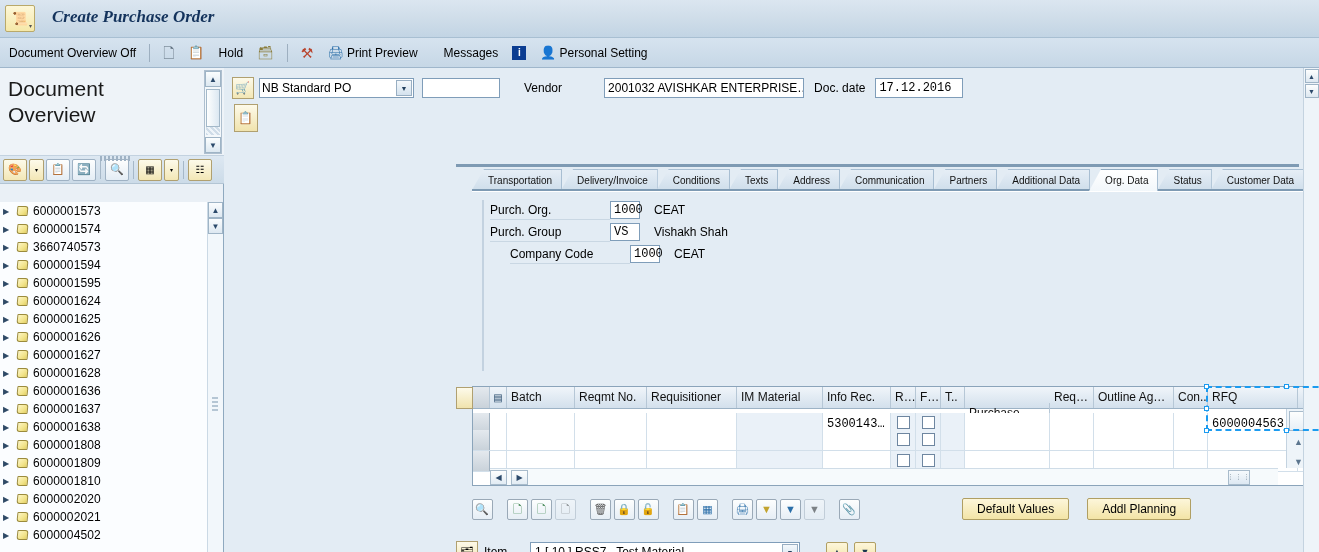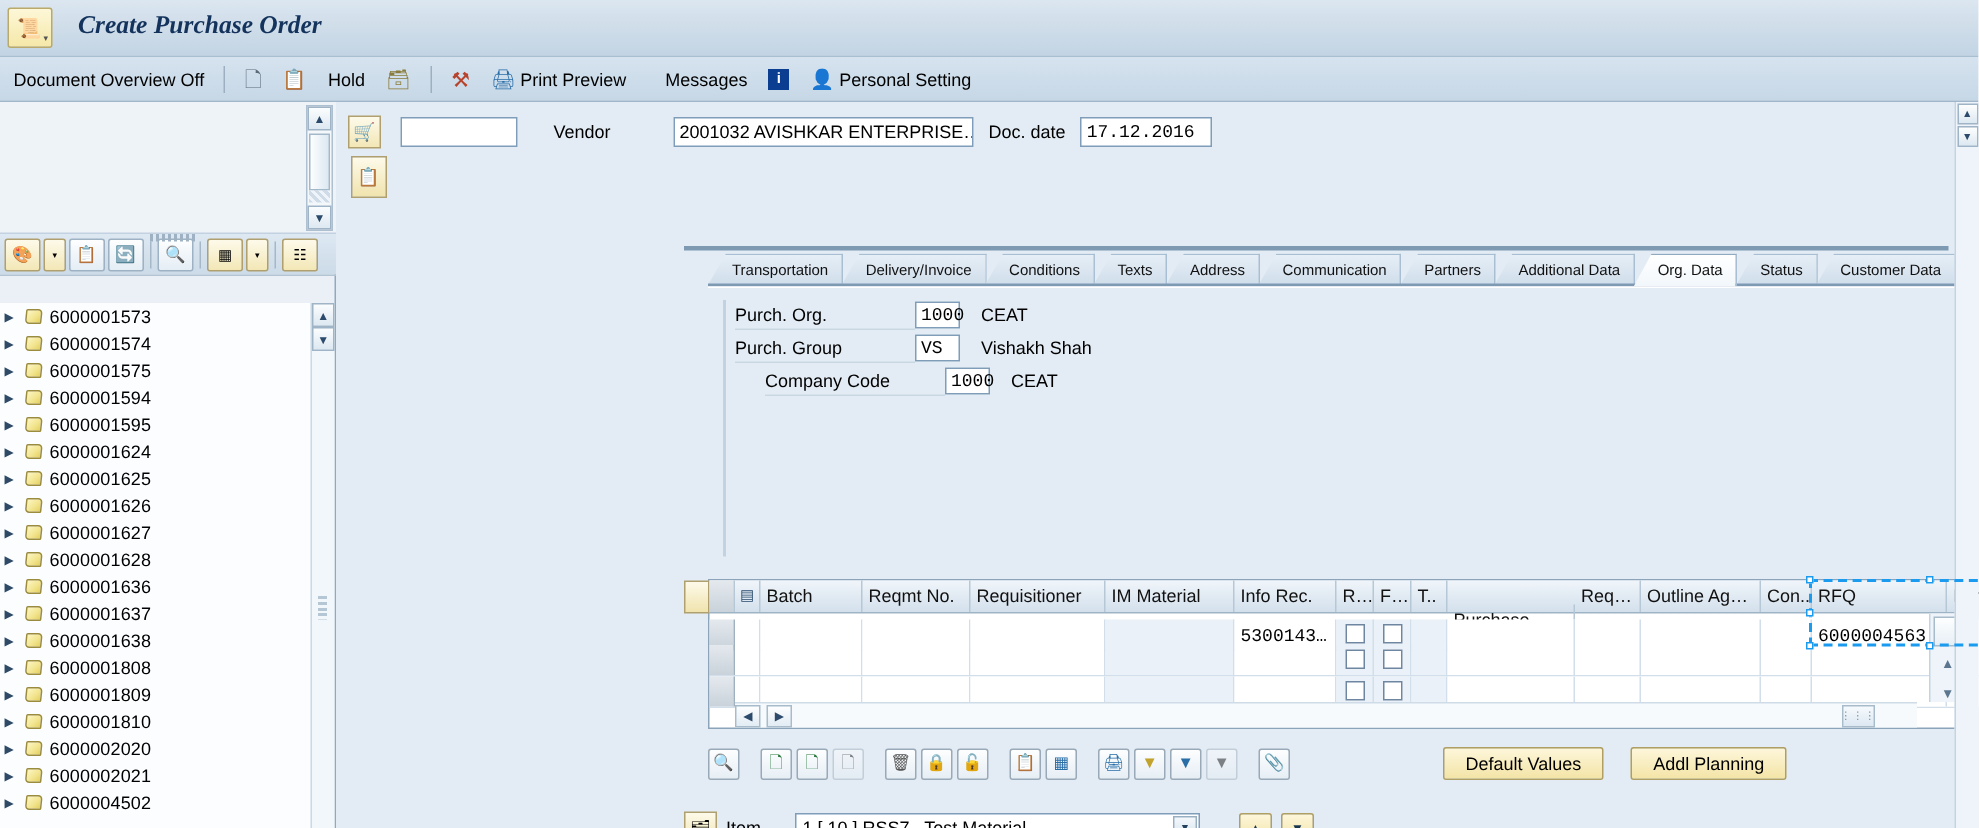--- a/index.html
+++ b/index.html
@@ -308,20 +308,24 @@
     </div>
     <div class="tb-item">
       <span class="ico" style="font-size:13px;color:#7a4b2a;">👤</span>
       <span>Personal Setting</span>
     </div>
   </div>
 
   <div class="leftpanel">
 
     <div class="do-head">
+      <div class="do-title">
+        <div>Document</div>
+        <div>Overview</div>
+      </div>
       <div class="do-scroll">
         <div class="sb-arrow up">▲</div>
         <div class="sb-thumb"></div>
         <div class="sb-grip"></div>
         <div class="sb-arrow dn">▼</div>
       </div>
     </div>
 
     <div class="do-toolbar">
       <div class="do-grip"></div>
@@ -368,21 +372,21 @@
           <span class="doc-ico">
             <i></i>
           </span>
           <span class="do-num">6000001574</span>
         </div>
         <div class="do-row">
           <span class="do-exp">▶</span>
           <span class="doc-ico">
             <i></i>
           </span>
-          <span class="do-num">6000001575</span>
+          <span class="do-num">3660740573</span>
         </div>
         <div class="do-row">
           <span class="do-exp">▶</span>
           <span class="doc-ico">
             <i></i>
           </span>
           <span class="do-num">6000001594</span>
         </div>
         <div class="do-row">
           <span class="do-exp">▶</span>
@@ -495,20 +499,24 @@
       <div class="sb-arrow up" style="width:15px;">▲</div>
       <div class="sb-arrow" style="top:16px;width:15px;">▼</div>
       <div style="position:absolute;left:4px;top:195px;width:6px;height:16px;background:repeating-linear-gradient(to bottom,#b5c6d4 0 2px,transparent 2px 4px);"></div>
     </div>
   </div>
 
   <div class="main">
 
     <div class="hdr-row">
       <div class="cart-ico">🛒</div>
+      <div class="sel">
+        <span>NB Standard PO</span>
+        <span class="caret">▼</span>
+      </div>
       <div class="inp" style="width:78px;margin-left:8px;">
         <span></span>
       </div>
       <div class="lbl" style="margin-left:24px;">Vendor</div>
       <div class="inp" style="width:200px;margin-left:42px;">
         <span>2001032 AVISHKAR ENTERPRISE…</span>
       </div>
       <div class="lbl" style="margin-left:10px;">Doc. date</div>
       <div class="inp" style="width:88px;margin-left:10px;font-family:'Liberation Mono',monospace;">
         <span>17.12.2016</span>

